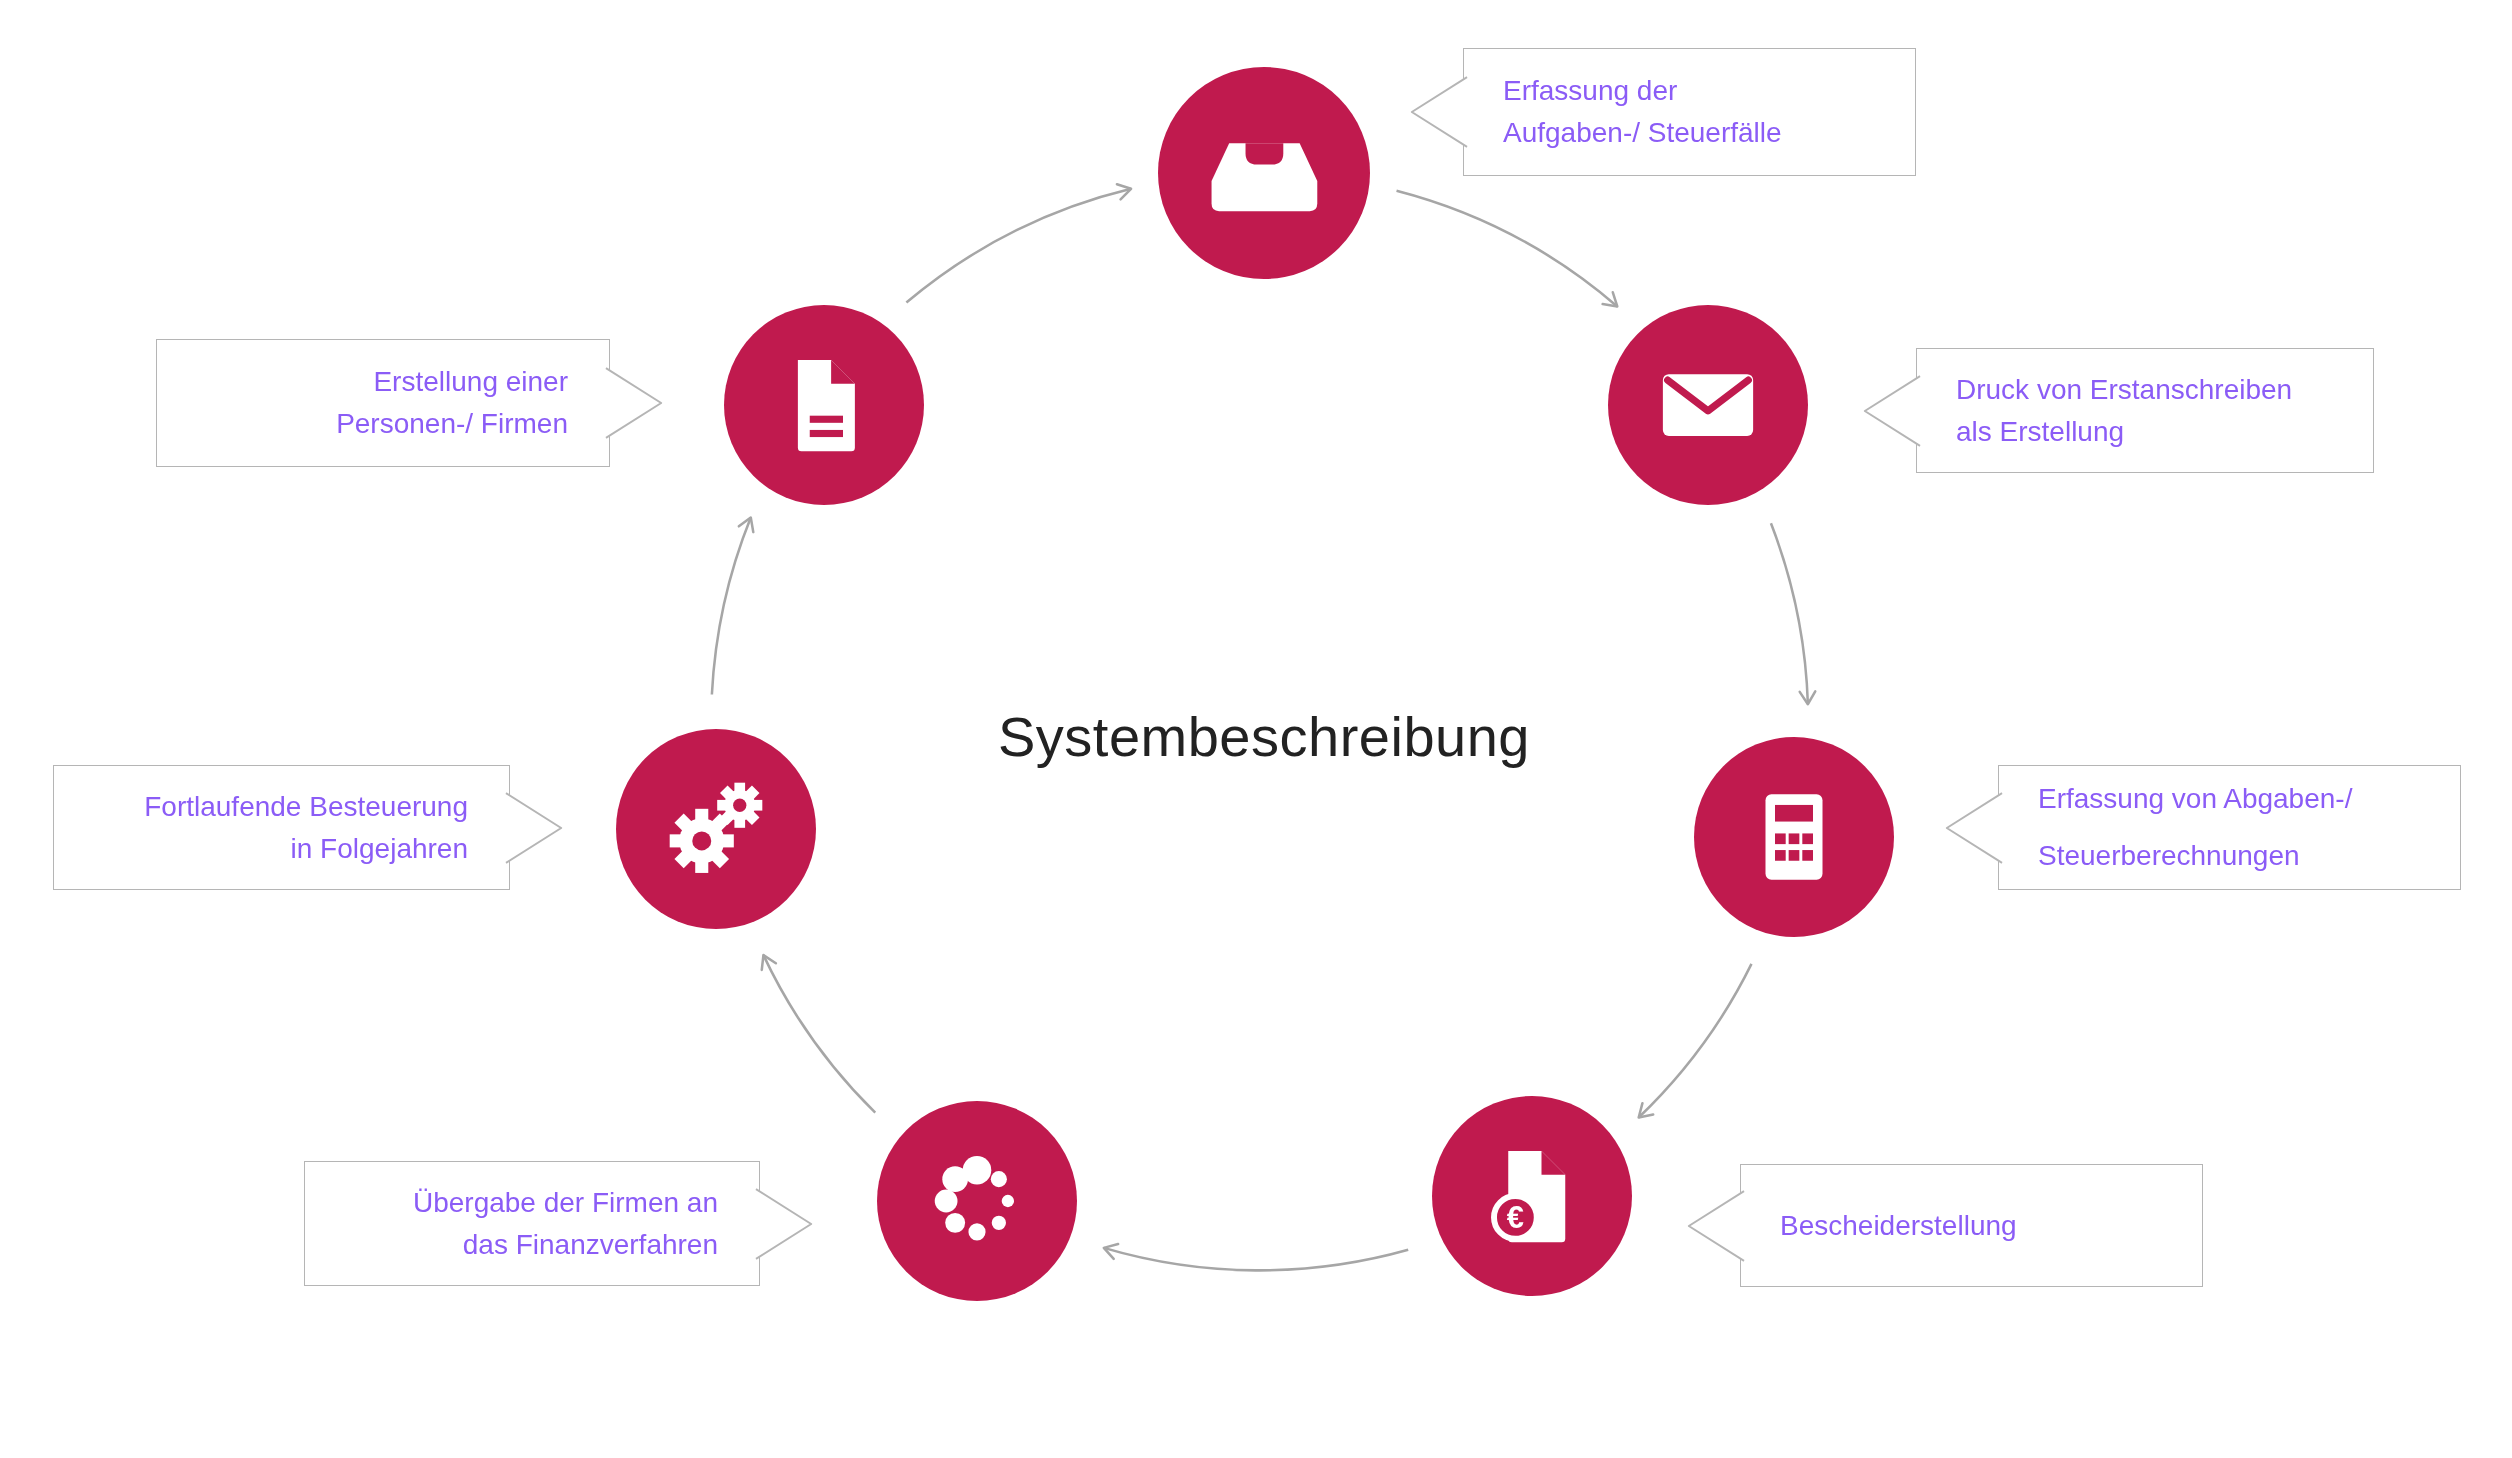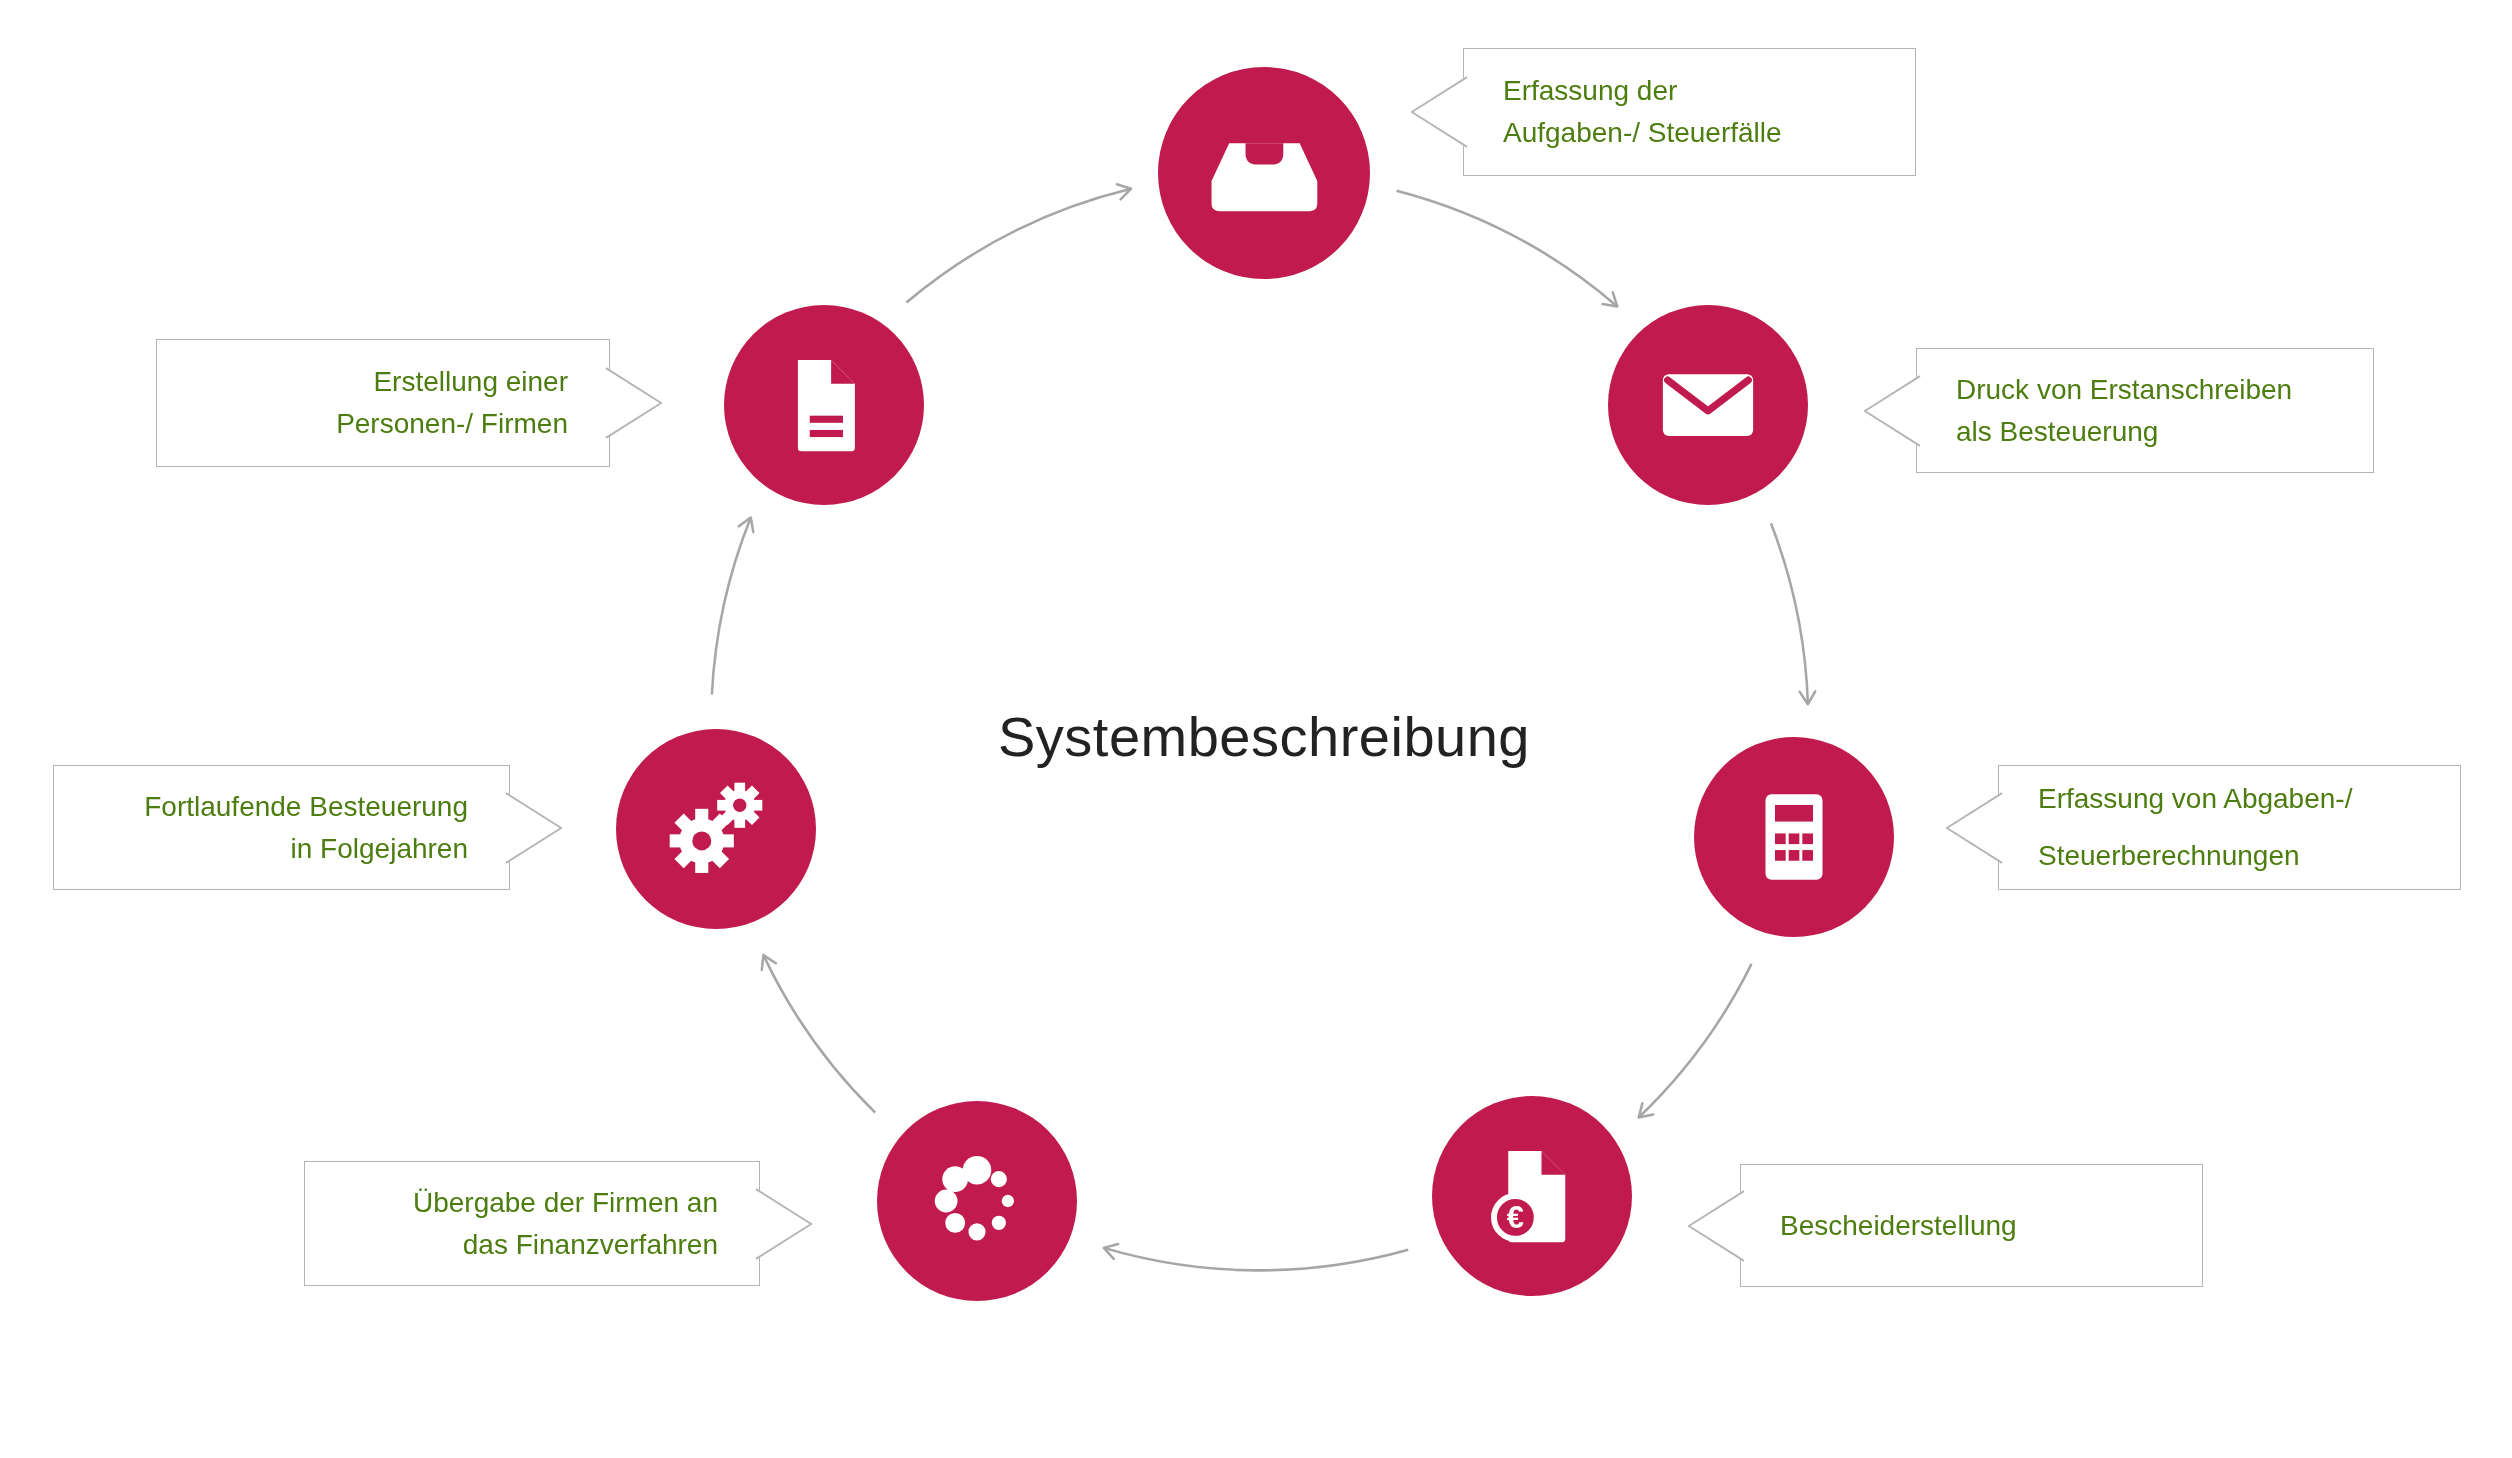--- a/index.html
+++ b/index.html
@@ -14,21 +14,21 @@
   }
   .node {
     position:absolute; border-radius:50%; background:#c01a4e;
     display:flex; align-items:center; justify-content:center;
   }
   .node svg { width:57%; height:57%; display:block; }
   .callout {
     position:absolute; box-sizing:border-box; background:#ffffff;
     border:1.9px solid #b5b5b5;
     display:flex; flex-direction:column; justify-content:center;
-    font-size:28px; line-height:1.5; color:#4d7c0f;
+    font-size:28px; line-height:1.5; color:#8b5cf6;
   }
   .callout .line { display:block; }
   .callout.tail-left  { padding-left:39px;  padding-right:19.5px; text-align:left; }
   .callout.tail-right { padding-right:41px; padding-left:19.5px;  text-align:right; }
   .tail { position:absolute; top:50%; transform:translateY(-50%); width:62px; height:74px; }
   .tail.left  { left:-58px; }
   .tail.right { right:-58px; }
 </style>
 </head>
 <body>
@@ -149,21 +149,21 @@
     </svg>
     <span class="line">Erfassung der</span>
     <span class="line">Aufgaben-/ Steuerfälle</span>
   </div>
 
   <div class="callout tail-left" style="left:1916px; top:342px; width:458px; height:125px;margin-top:6px;">
     <svg class="tail left" viewBox="0 0 64 76">
       <path d="M63 2 L6 38 L63 74" fill="#ffffff" stroke="#b5b5b5" stroke-width="2" stroke-linejoin="round"></path>
     </svg>
     <span class="line">Druck von Erstanschreiben</span>
-    <span class="line">als Besteuerung</span>
+    <span class="line">als Erstellung</span>
   </div>
 
   <div class="callout tail-left" style="left:1998px; top:765px; width:463px; height:125px;gap:15px;">
     <svg class="tail left" viewBox="0 0 64 76">
       <path d="M63 2 L6 38 L63 74" fill="#ffffff" stroke="#b5b5b5" stroke-width="2" stroke-linejoin="round"></path>
     </svg>
     <span class="line">Erfassung von Abgaben-/</span>
     <span class="line">Steuerberechnungen</span>
   </div>
 

